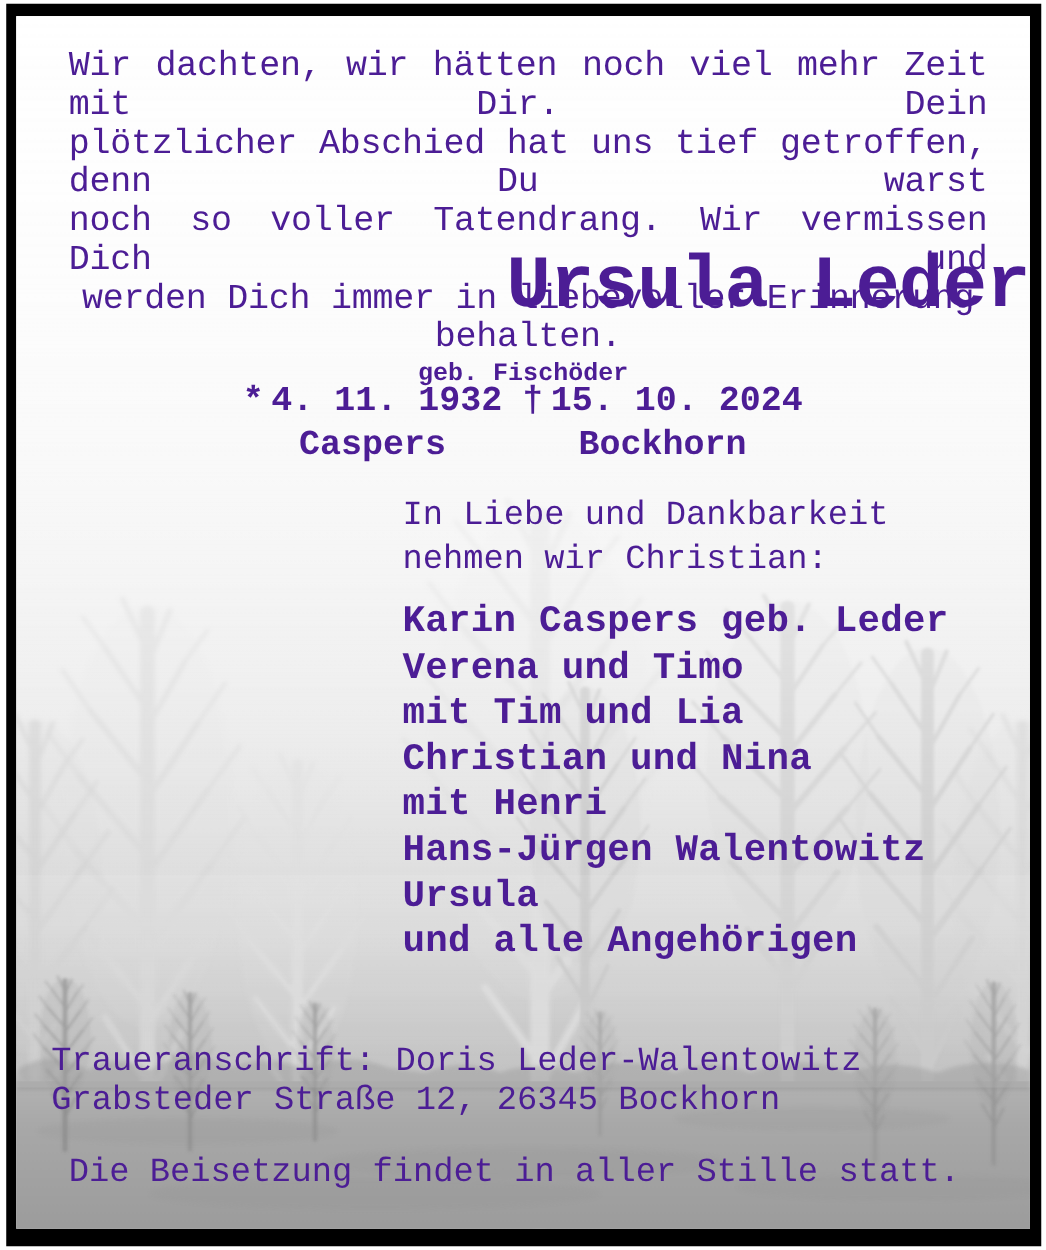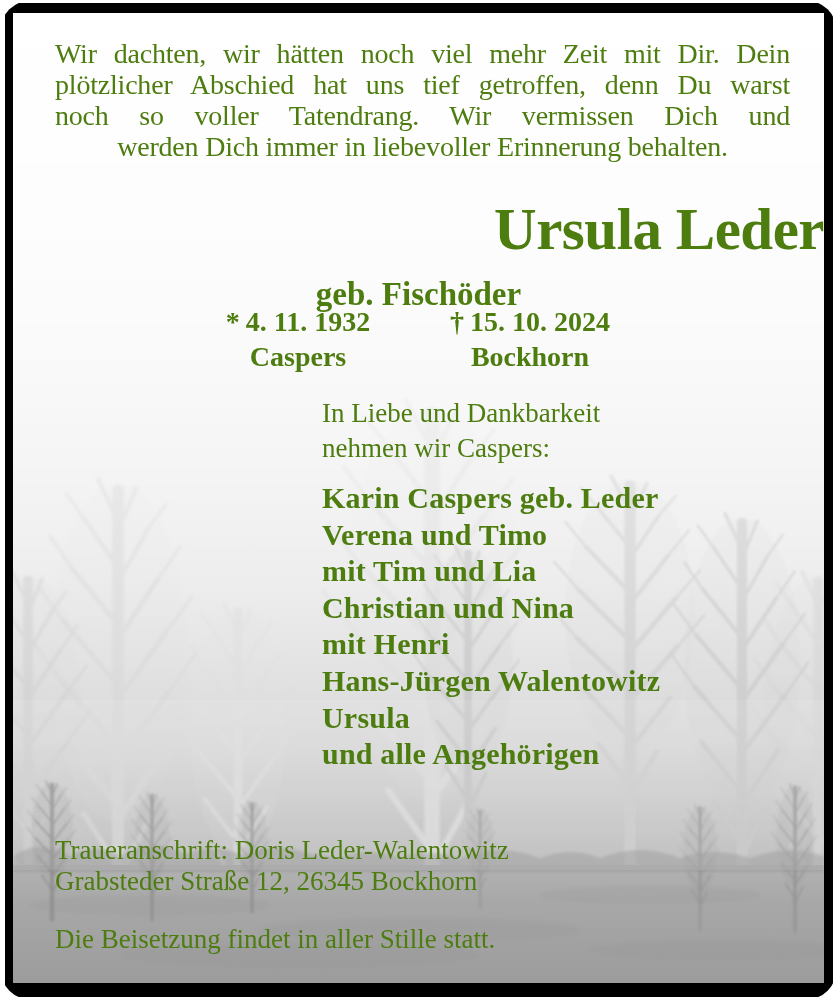--- a/index.html
+++ b/index.html
@@ -1,41 +1,41 @@
 <!DOCTYPE html>
 <html><head>
 <meta charset="utf-8">
 <style>
   html,body{margin:0;padding:0;background:#ffffff;}
   .page{position:relative;width:837px;height:1000px;background:#ffffff;overflow:hidden;
-        font-family:Liberation Serif, serif;color:#4d7c0f;border-radius:32px;}
+        font-family:Liberation Mono, monospace;color:#4c1d95;}
   .frame{position:absolute;left:5px;top:3px;right:4px;bottom:3px;
          border:solid #000;border-width:10px 9px 14px 8px;background:#ededed;}
   .photo{position:absolute;left:0;top:0;width:100%;height:100%;display:block;}
   .content{position:absolute;inset:0;z-index:5;}
   .content > div{position:absolute;}
 
   .opening{left:55px;top:38px;width:735px;font-size:28px;line-height:31px;letter-spacing:-0.2px;}
   .opening .jl{text-align:justify;text-align-last:justify;text-justify:inter-word;}
   .opening .ll{text-align:center;}
 
   .deceased-name{left:13px;top:193px;width:811px;text-align:right;
                  font-size:59px;line-height:73px;font-weight:bold;letter-spacing:-0.5px;}
-  .maiden{left:13px;top:276px;width:811px;text-align:center;font-size:33px;font-weight:bold;}
+  .maiden{left:13px;top:288px;width:811px;text-align:center;font-size:20px;font-weight:bold;}
 
   .dates-row{left:0;top:304px;width:837px;}
   .date-col{position:absolute;top:0;text-align:center;font-weight:bold;font-size:28px;line-height:35px;}
   .col-birth{left:186px;width:224px;}
   .col-death{left:412px;width:236px;}
   .sym{display:inline-block;margin-right:6px;}
 
   .farewell{left:322px;top:396px;font-size:27px;line-height:35px;}
   .mourners{left:322px;top:480px;font-size:30px;line-height:36.6px;font-weight:bold;letter-spacing:0.2px;}
 
-  .address{left:55px;top:835px;font-size:27px;line-height:31px;}
+  .address{left:41px;top:835px;font-size:27px;line-height:31px;}
   .burial{left:55px;top:924px;font-size:27px;line-height:31px;}
 </style>
 </head>
 <body>
 
 <div class="page">
 
   <div class="frame">
     <svg class="photo" viewBox="13 13 811 970" preserveAspectRatio="none" xmlns="http://www.w3.org/2000/svg">
       <defs>
@@ -155,21 +155,21 @@
         <div>Caspers</div>
       </div>
       <div class="date-col col-death">
         <div><span class="sym">†</span><span>15. 10. 2024</span></div>
         <div>Bockhorn</div>
       </div>
     </div>
 
     <div class="farewell">
       <div>In Liebe und Dankbarkeit</div>
-      <div>nehmen wir Caspers:</div>
+      <div>nehmen wir Christian:</div>
     </div>
 
     <div class="mourners">
       <div>Karin Caspers geb. Leder</div>
       <div>Verena und Timo</div>
       <div>mit Tim und Lia</div>
       <div>Christian und Nina</div>
       <div>mit Henri</div>
       <div>Hans-Jürgen Walentowitz</div>
       <div>Ursula</div>

